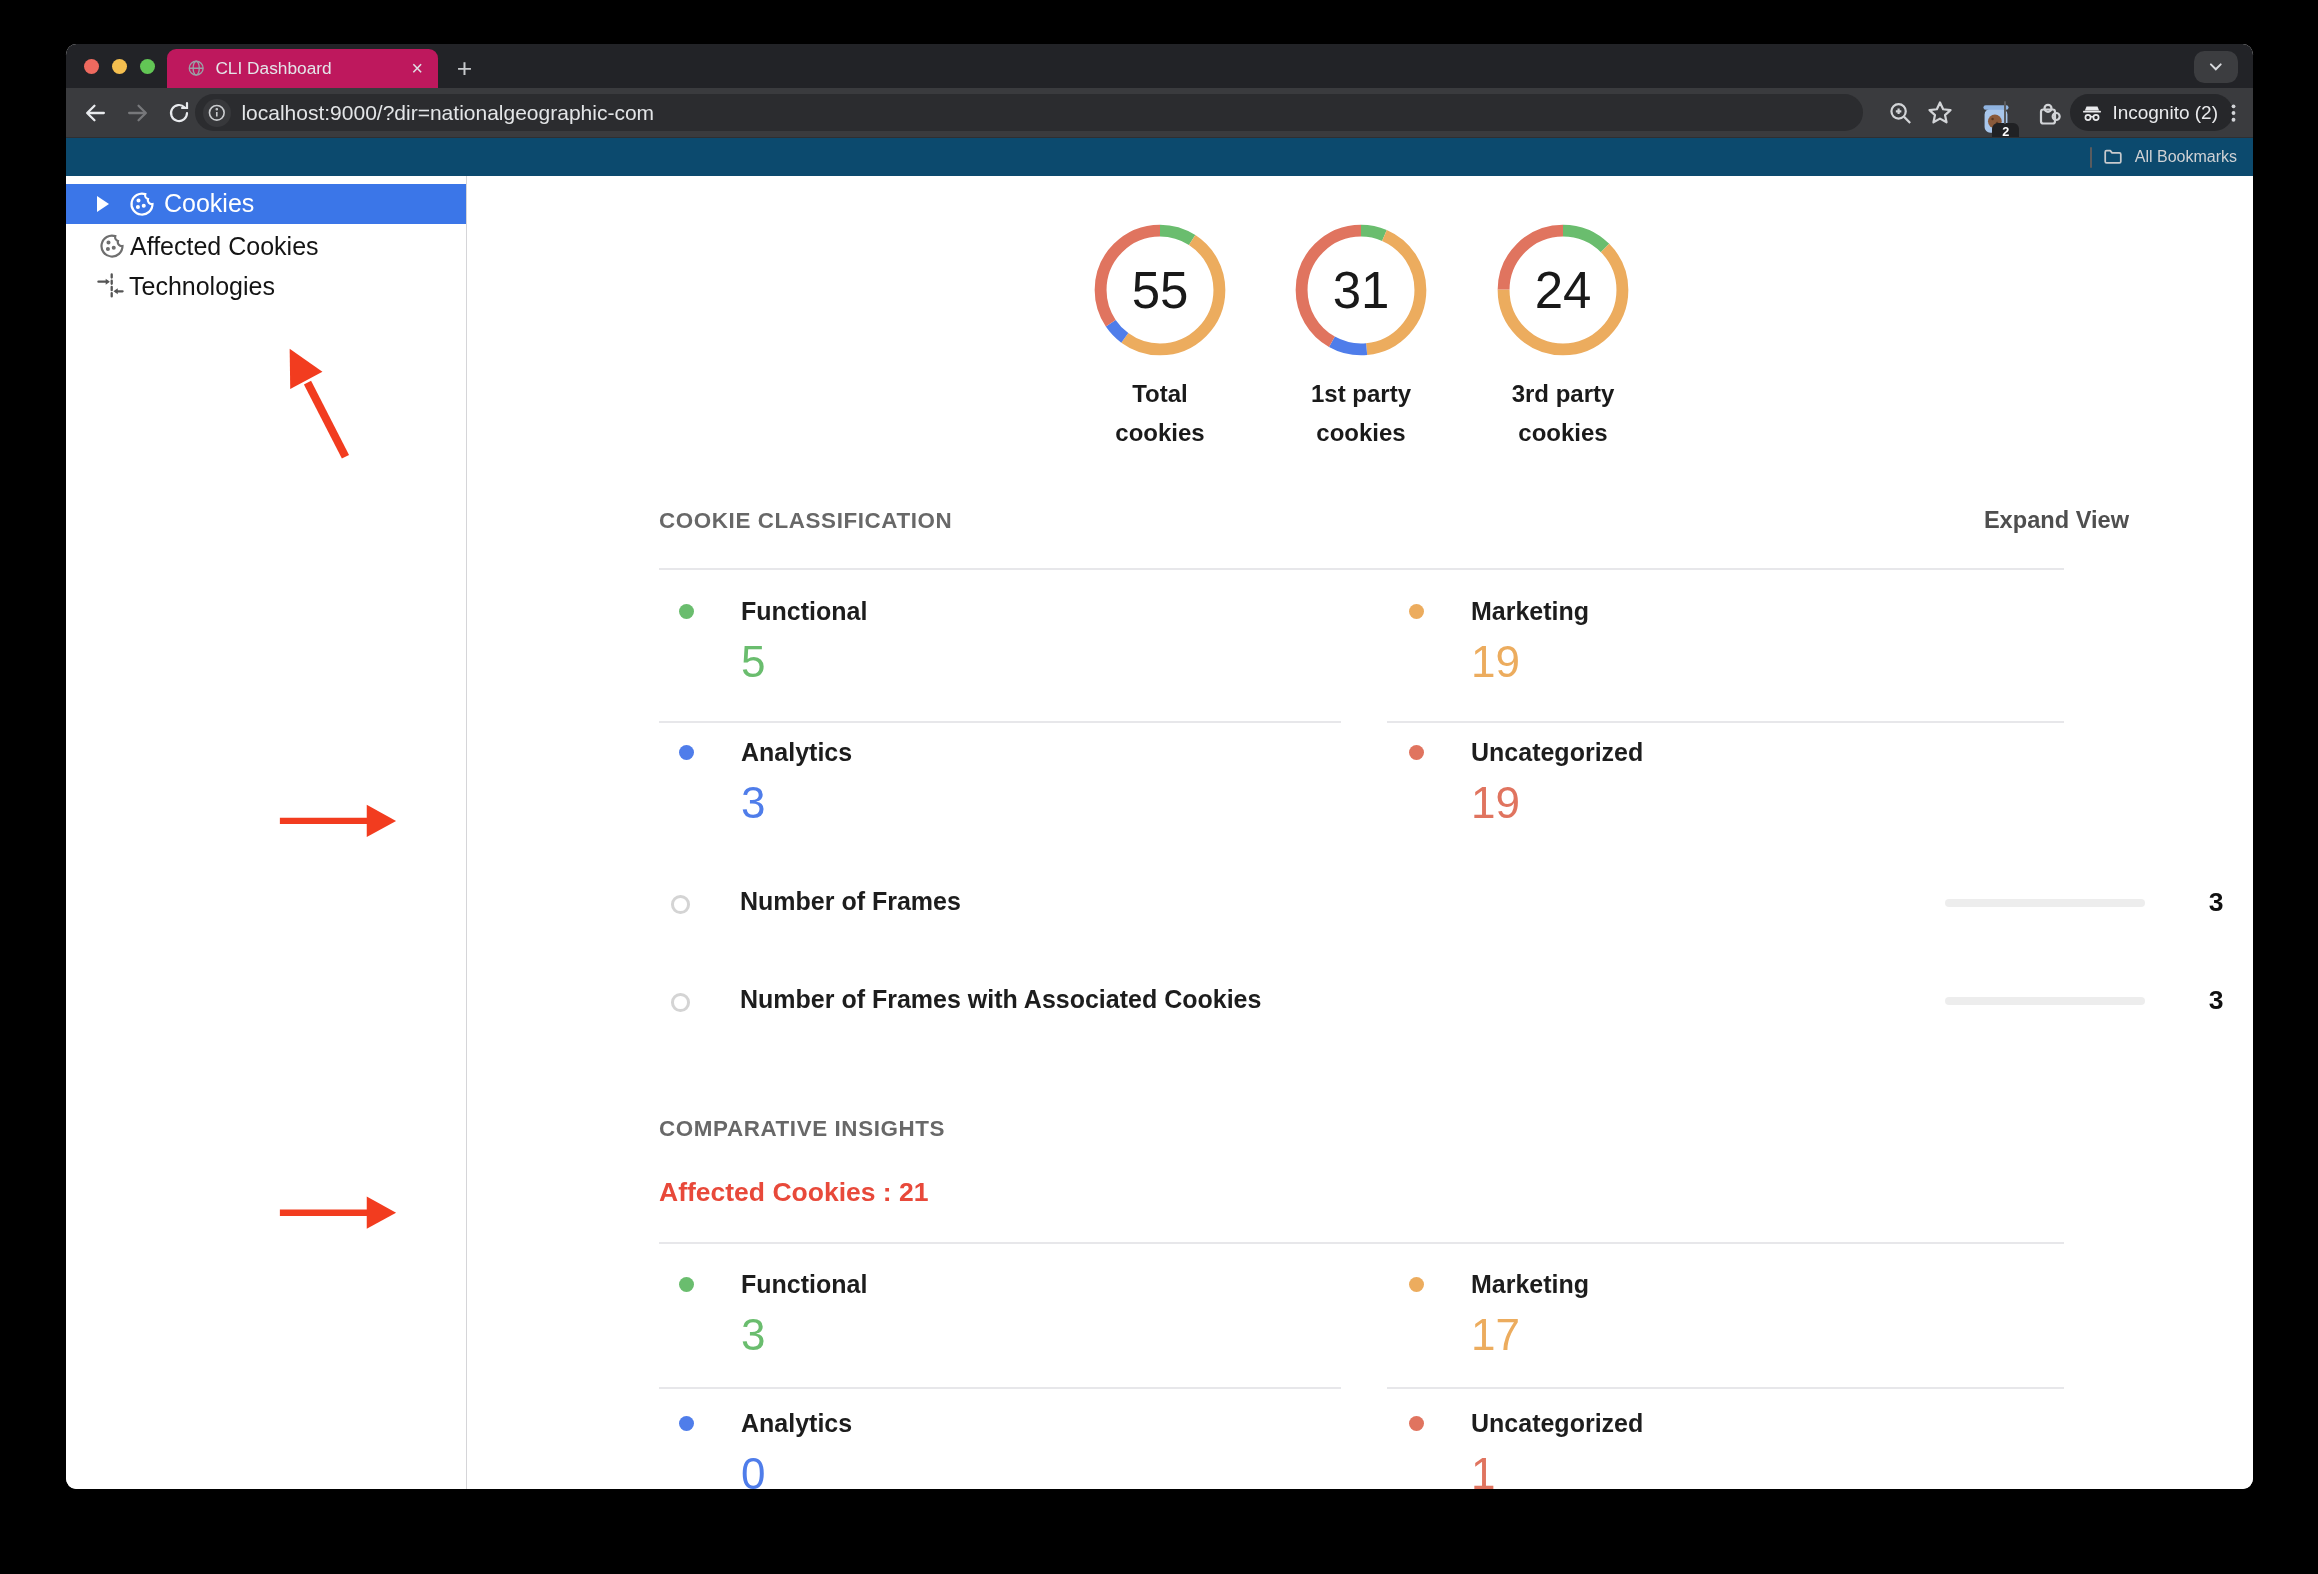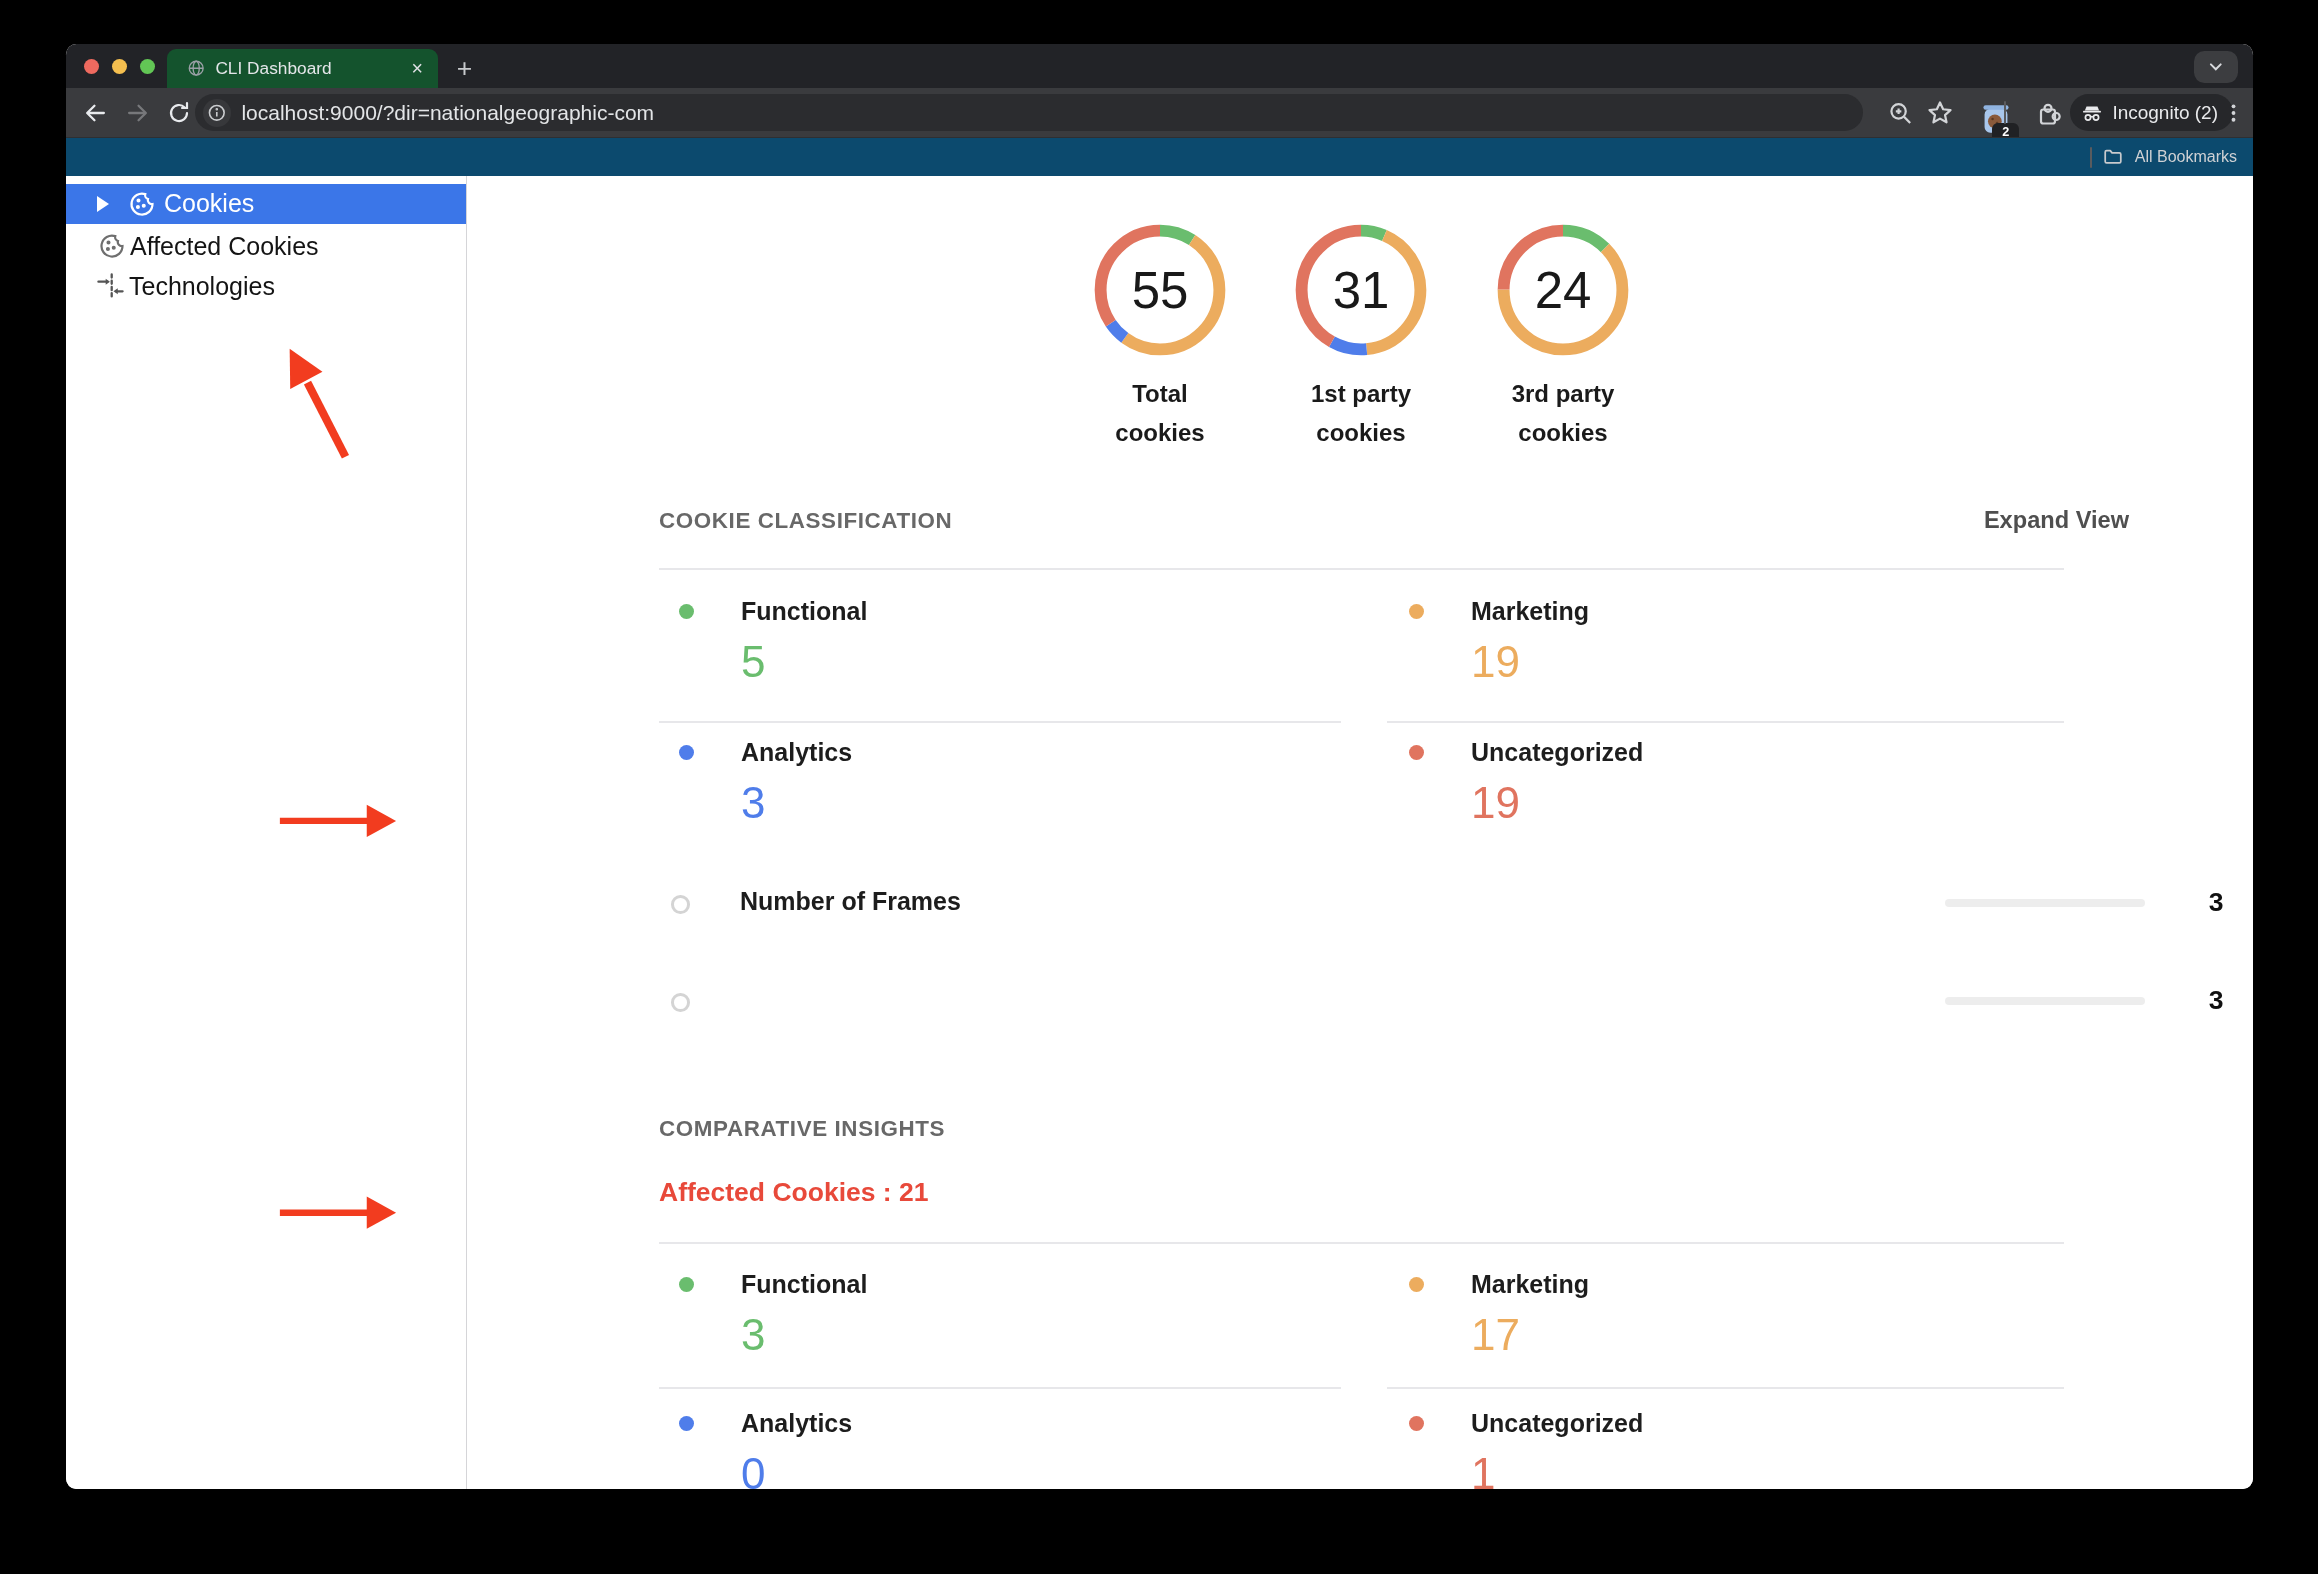--- a/index.html
+++ b/index.html
@@ -4,21 +4,21 @@
 <style>
   html,body{margin:0;padding:0;background:#000;}
   .page{position:relative;width:2319px;height:1574px;background:#000;overflow:hidden;
         font-family:"Liberation Sans", sans-serif;}
   .window{position:absolute;left:66px;top:44px;width:2187px;height:1445px;border-radius:10.4px;
           overflow:hidden;background:#fff;display:flex;flex-direction:column;}
   
   .tabstrip{position:relative;height:44px;background:#222327;flex:0 0 auto;}
   .lights{position:absolute;left:18.4px;top:15px;display:flex;gap:12.7px;}
   .light{width:15px;height:15px;border-radius:50%;}
-  .tab{position:absolute;left:101px;top:5.2px;width:271px;height:39px;background:#14532d;
+  .tab{position:absolute;left:101px;top:5.2px;width:271px;height:39px;background:#be185d;
        border-radius:9.2px 9.2px 0 0;display:flex;align-items:center;}
   .tab-title{margin-left:10.4px;font-size:17.3px;color:#e4e6e9;flex:1;white-space:nowrap;overflow:hidden;}
   .tab-close{margin-right:15px;font-size:19.6px;color:#dfe1e5;line-height:1;}
   .newtab{position:absolute;left:381px;top:7px;width:35px;height:35px;color:#c7c9cc;font-size:26.5px;
           display:flex;align-items:center;justify-content:center;}
   .tabsearch{position:absolute;right:15px;top:7px;width:44px;height:32px;background:#3c3d40;
              border-radius:10.4px;display:flex;align-items:center;justify-content:center;}
   
   .toolbar{position:relative;height:49px;background:#3a3b3e;flex:0 0 auto;display:flex;align-items:center;}
   .navico{position:absolute;top:50%;transform:translateY(-50%);}
@@ -293,20 +293,21 @@
         </div>
 
         <div class="frame-row" style="left:192px;top:710px;width:1405px">
           <div class="ring"></div>
           <div class="frame-label">Number of Frames</div>
           <div class="bar"></div>
           <div class="frame-val">3</div>
         </div>
         <div class="frame-row" style="left:192px;top:808px;width:1405px">
           <div class="ring"></div>
+          <div class="frame-label">Number of Frames with Associated Cookies</div>
           <div class="bar"></div>
           <div class="frame-val">3</div>
         </div>
 
         <div class="sec-title" style="top:940px">COMPARATIVE INSIGHTS</div>
         <div class="affected" style="top:1001px">Affected Cookies : 21</div>
         <div class="hr" style="left:192px;top:1066px;width:1405px"></div>
 
         <div class="cat-cell" style="left:212px;top:1093px">
           <div class="cat-dot" style="background:#6abd6e"></div>

